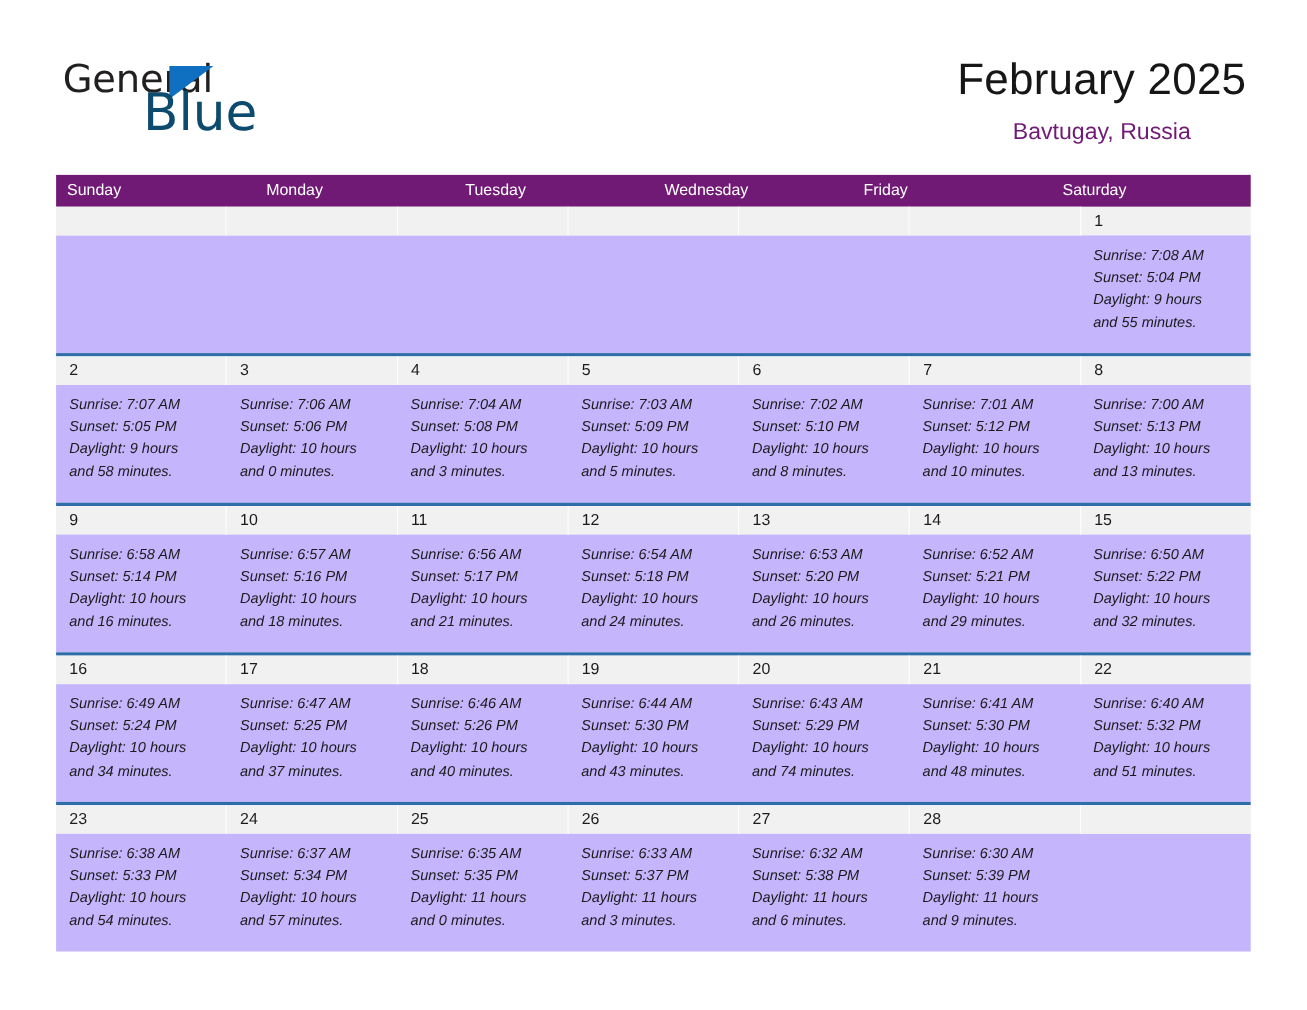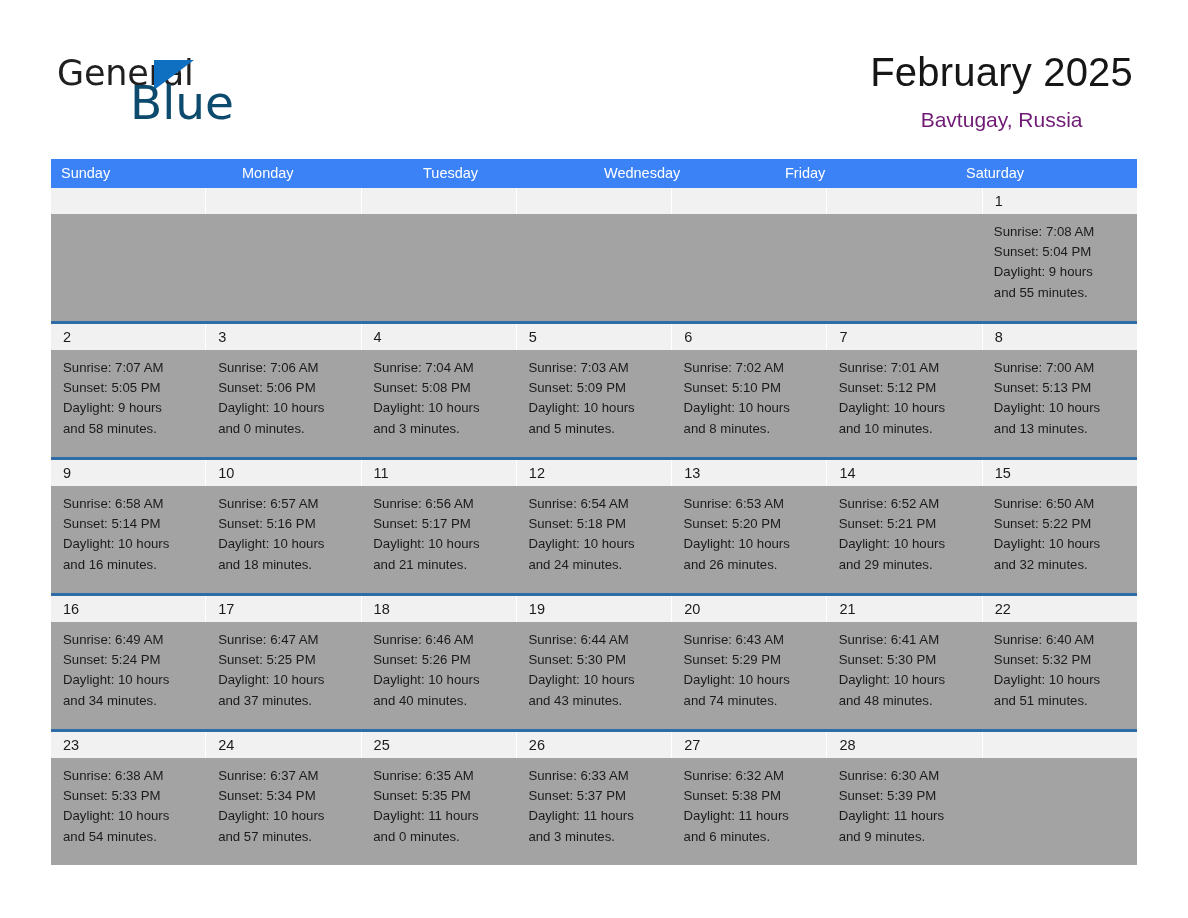--- a/index.html
+++ b/index.html
@@ -84,21 +84,21 @@
   
   .calendar {
     position: absolute;
     left: 51px;
     top: 159px;
     width: 1086px;
   }
   .weekday-row {
     display: flex;
     width: 100%;
-    background: #3b82f6;
+    background: #701a75;
     height: 29px;
   }
   .weekday {
     flex: 1 1 0;
     color: #ffffff;
     font-size: 14.5px;
     line-height: 29px;
     padding-left: 10px;
     white-space: nowrap;
     overflow: hidden;
@@ -124,21 +124,22 @@
     padding-left: 12px;
     border-right: 1px solid #ffffff;
   }
   .daynum-cell:last-child { border-right: none; }
   .daynum-cell.empty { background: #f1f1f1; }
 
   .week-details {
     display: flex;
     width: 100%;
     height: 107px;
-    background: #a3a3a3;
+    background: #c4b5fd;
+    font-style: italic;
   }
   .detail-cell {
     flex: 1 1 0;
     padding: 8px 10px 0 12px;
   }
   .detail-line {
     font-size: 13.2px;
     line-height: 20.2px;
     color: #1b1b1b;
     white-space: nowrap;

